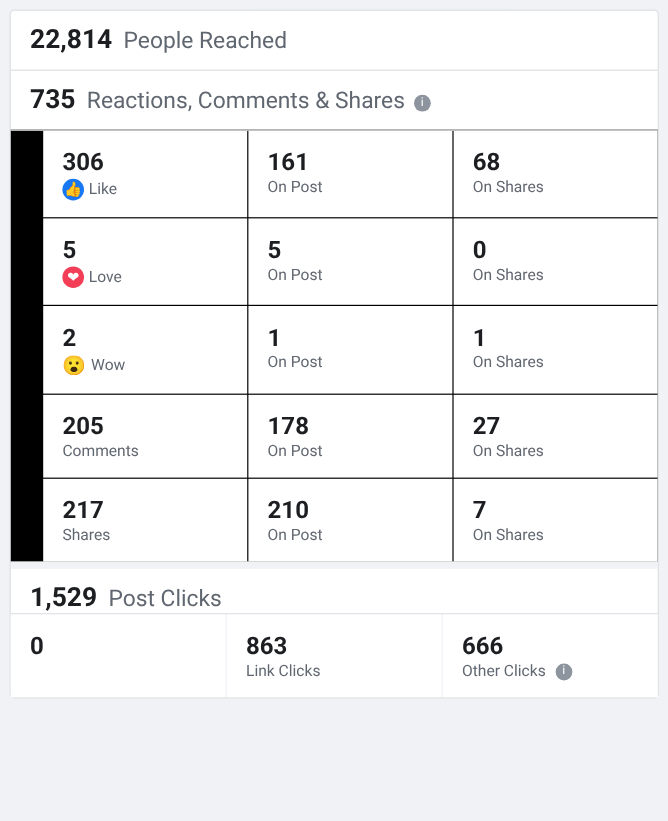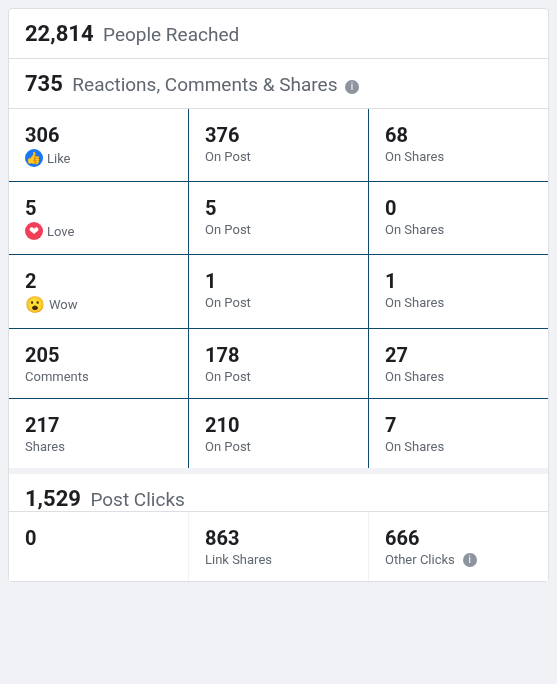--- a/index.html
+++ b/index.html
@@ -53,23 +53,24 @@
       text-align: center;
       line-height: 14px;
       margin-left: 4px;
       vertical-align: middle;
       cursor: pointer;
     }
 
     .stats-grid {
       display: grid;
       grid-template-columns: 1fr 1fr 1fr;
-      background: #0c4a6e;
+      background: #000000;
       gap: 1px;
       border-top: 1px solid #dddfe2;
+      padding-left: 27px;
     }
 
     .stat-cell {
       background: #fff;
       padding: 14px 16px;
       display: flex;
       flex-direction: column;
       gap: 2px;
     }
 
@@ -153,21 +154,21 @@
     <span class="summary-title"><span class="label">Reactions, Comments &amp; Shares</span></span>
     <span class="info-icon">i</span>
   </div>
 
   <div class="stats-grid" id="stats-grid">
   <div class="stat-cell">
         <span class="stat-number">306</span>
         <span class="stat-label"><span class="reaction-icon like-icon">👍</span>Like</span>
       </div>
       <div class="stat-cell">
-        <span class="stat-number">376</span>
+        <span class="stat-number">161</span>
         <span class="stat-label">On Post</span>
       </div>
       <div class="stat-cell">
         <span class="stat-number">68</span>
         <span class="stat-label">On Shares</span>
       </div>
       <div class="stat-cell">
         <span class="stat-number">5</span>
         <span class="stat-label"><span class="reaction-icon love-icon">❤</span>Love</span>
       </div>
@@ -223,21 +224,21 @@
     <span class="summary-title">1,529</span>
     <span class="summary-title"><span class="label">Post Clicks</span></span>
   </div>
 
   <div class="bottom-grid" id="bottom-grid">
     <div class="bottom-cell">
       <span class="stat-number">0</span>
     </div>
     <div class="bottom-cell">
       <span class="stat-number">863</span>
-      <span class="stat-label">Link Shares</span>
+      <span class="stat-label">Link Clicks</span>
     </div>
     <div class="bottom-cell">
       <span class="stat-number">666</span>
       <span class="stat-label">
         <span>Other Clicks</span>
         <span class="info-icon">i</span>
       </span>
     </div>
   </div>
 

